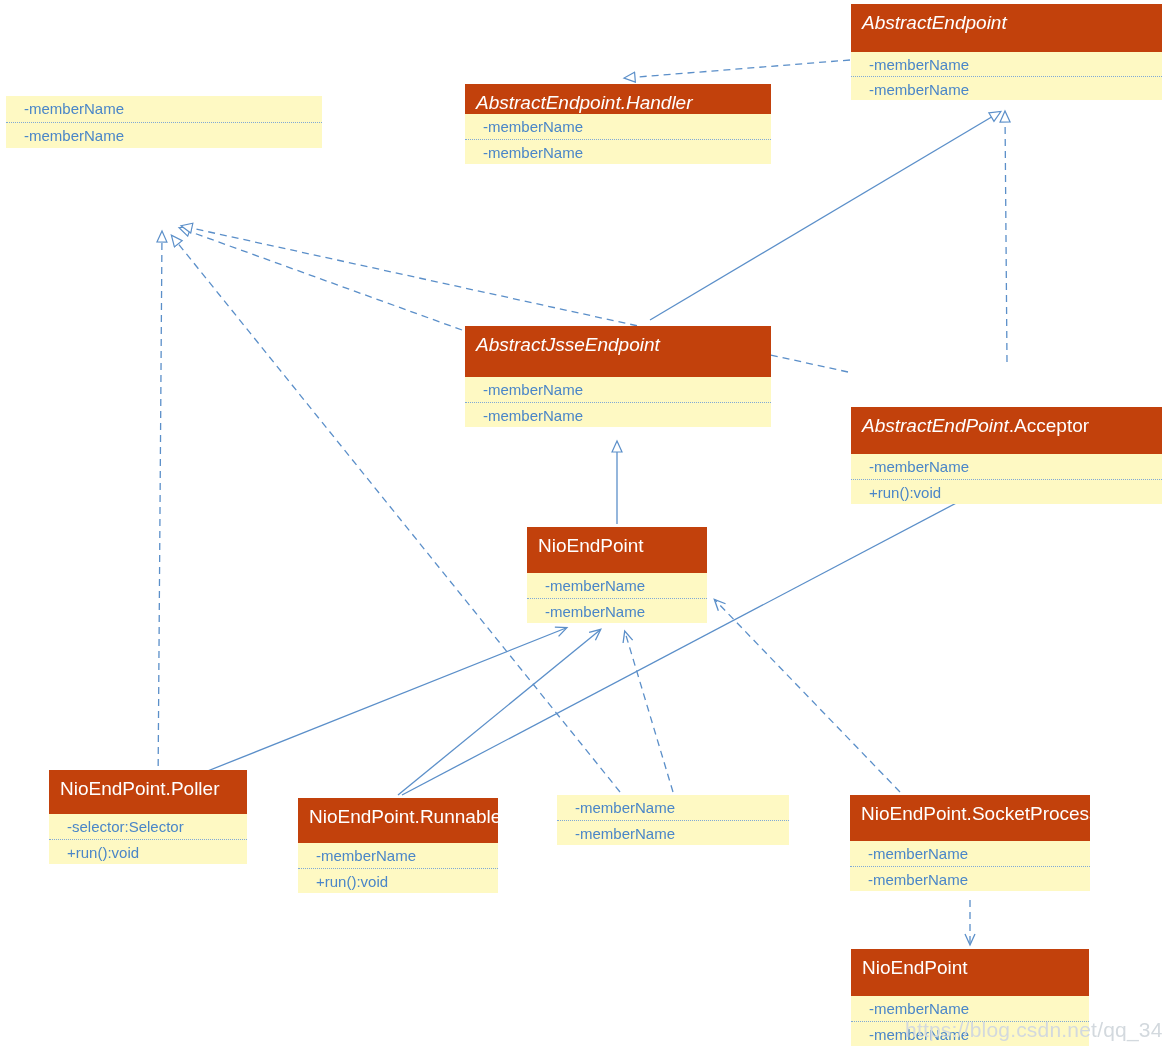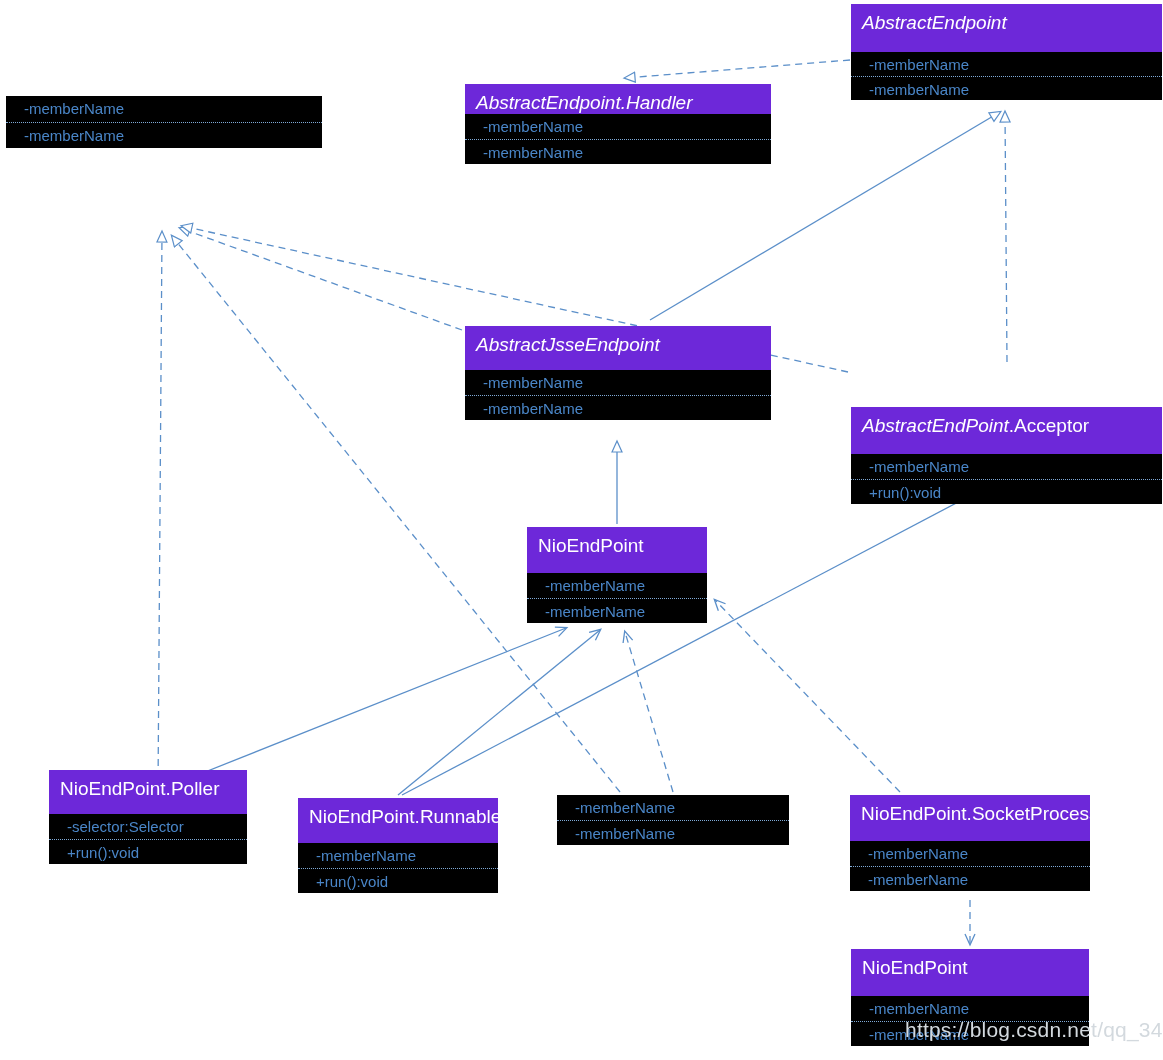--- a/index.html
+++ b/index.html
@@ -23,21 +23,21 @@
     top: 0;
     width: 1163px;
     height: 1060px;
     pointer-events: none;
   }
   .uml-class {
     position: absolute;
     box-sizing: border-box;
   }
   .uml-header {
-    background: #6d28d9;
+    background: #c2410c;
     color: #ffffff;
     box-sizing: border-box;
     padding: 7px 11px 9px 11px;
     line-height: 1.28;
   }
   .uml-stereotype {
     font-size: 16px;
     color: #ffffff;
     display: block;
   }
@@ -46,21 +46,21 @@
     display: block;
     white-space: nowrap;
   }
   .uml-title.abstract {
     font-style: italic;
   }
   .uml-title .plain-part {
     font-style: normal;
   }
   .uml-body {
-    background: #000000;
+    background: #fef9c3;
     box-sizing: border-box;
     padding: 0;
   }
   .uml-row {
     color: #4A86C8;
     font-size: 15px;
     padding: 4px 10px 5px 18px;
     box-sizing: border-box;
     white-space: nowrap;
   }
@@ -142,21 +142,21 @@
     <div class="uml-class" style="left: 465px; top: 84px; width: 306px;">
       <div class="uml-header" style="height: 30px;">
         <span class="uml-title abstract">AbstractEndpoint.Handler</span>
       </div>
       <div class="uml-body">
         <div class="uml-row" style="height: 25px;">-memberName</div>
         <div class="uml-row" style="height: 25px;">-memberName</div>
       </div>
     </div>
     <div class="uml-class" style="left: 465px; top: 326px; width: 306px;">
-      <div class="uml-header" style="height: 44px;">
+      <div class="uml-header" style="height: 51px;">
         <span class="uml-title abstract">AbstractJsseEndpoint</span>
       </div>
       <div class="uml-body">
         <div class="uml-row" style="height: 25px;">-memberName</div>
         <div class="uml-row" style="height: 25px;">-memberName</div>
       </div>
     </div>
     <div class="uml-class" style="left: 851px; top: 368px; width: 311px; margin-top: 39px;">
       <div class="uml-header" style="height: 47px;">
         <span class="uml-title abstract"><span>AbstractEndPoint</span><span class="plain-part">.Acceptor</span></span>

